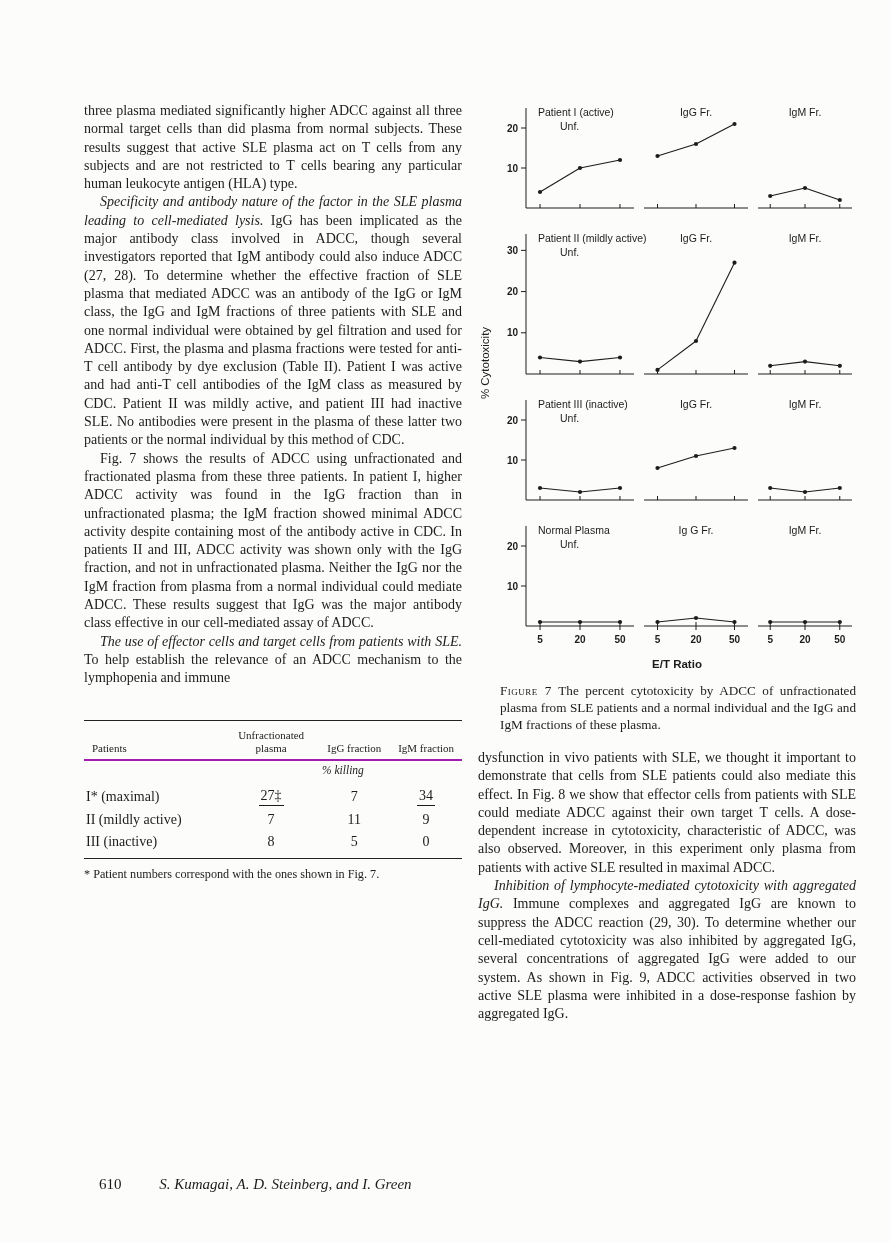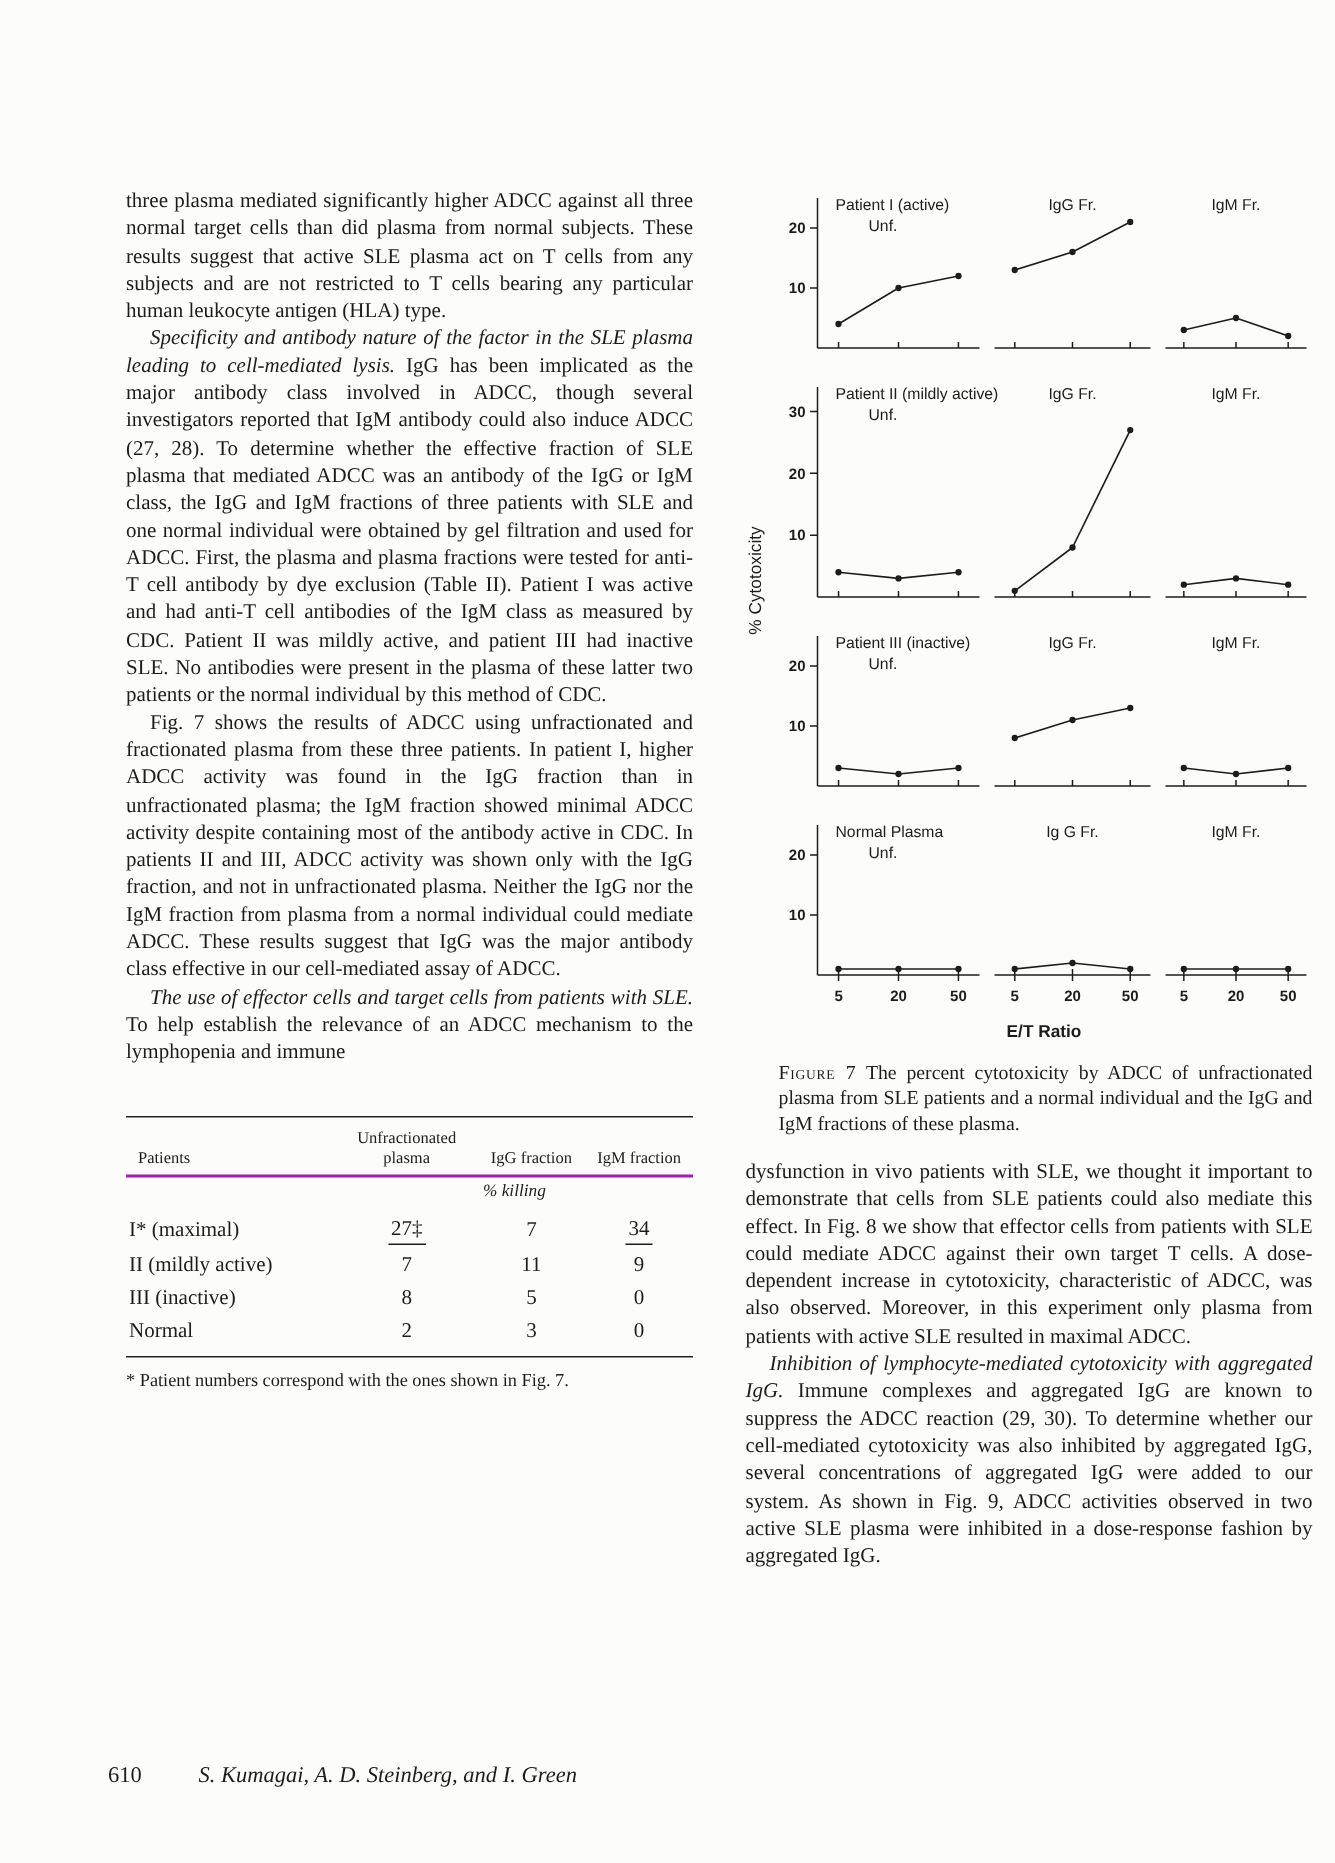--- a/index.html
+++ b/index.html
@@ -2,21 +2,21 @@
 <html><head>
 <meta charset="utf-8">
 <style>
   * { margin:0; padding:0; box-sizing:border-box; }
   html,body { background:#d8d8d8; }
   .page {
     position:relative; width:890px; height:1242px; margin:0 auto;
     background:#fcfcfa; color:#1c1c1c; overflow:hidden;
     font-family:"Liberation Serif", serif;
   }
-  .columns { position:absolute; top:102px; left:84px; display:flex; gap:35px;margin-top:24px; }
+  .columns { position:absolute; top:102px; left:84px; display:flex; gap:16px; }
   .col { width:378px; }
 
   
   .body-text p { font-size:14px; line-height:18.3px; text-align:justify; }
   .body-text p.indent { text-indent:16px; }
   .lead { font-style:italic; }
 
   
   .figure { position:relative; padding-left:22px; }
   .ylabel {
@@ -48,21 +48,21 @@
   table.tbl td { font-size:14px; padding:3px 2px; }
   table.tbl td.pat { text-align:left; padding-left:2px; }
   table.tbl td.num { text-align:center; }
   table.tbl tbody tr:first-child td { padding-top:8px; }
   table.tbl tbody tr:last-child td { padding-bottom:8px; border-bottom:1.4px solid #222; }
   .u { display:inline-block; border-bottom:1.3px solid #1c1c1c; padding:0 2px 1px; }
   .footnotes { margin-top:8px; }
   .footnotes p { font-size:12.2px; line-height:15.8px; text-align:justify; }
 
   
-  .footer { position:absolute; left:72px; top:1176px; font-size:15px; }
+  .footer { position:absolute; left:99px; top:1176px; font-size:15px; }
   .footer .pageno { margin-right:34px; }
   .footer .authors { font-style:italic; }
 </style>
 </head>
 <body>
 
 <div class="page">
 
   <div class="columns">
 
@@ -102,26 +102,20 @@
             <tr>
               <td class="pat">II (mildly active)</td>
               <td class="num">7</td>
               <td class="num">11</td>
               <td class="num">9</td>
             </tr>
             <tr>
               <td class="pat">III (inactive)</td>
               <td class="num">8</td>
               <td class="num">5</td>
-              <td class="num">0</td>
-            </tr>
-            <tr>
-              <td class="pat">Normal</td>
-              <td class="num">2</td>
-              <td class="num">3</td>
               <td class="num">0</td>
             </tr>
           </tbody>
         </table>
         <div class="footnotes">
           <p>* Patient numbers correspond with the ones shown in Fig. 7.</p>
         </div>
       </div>
     </div>
 

